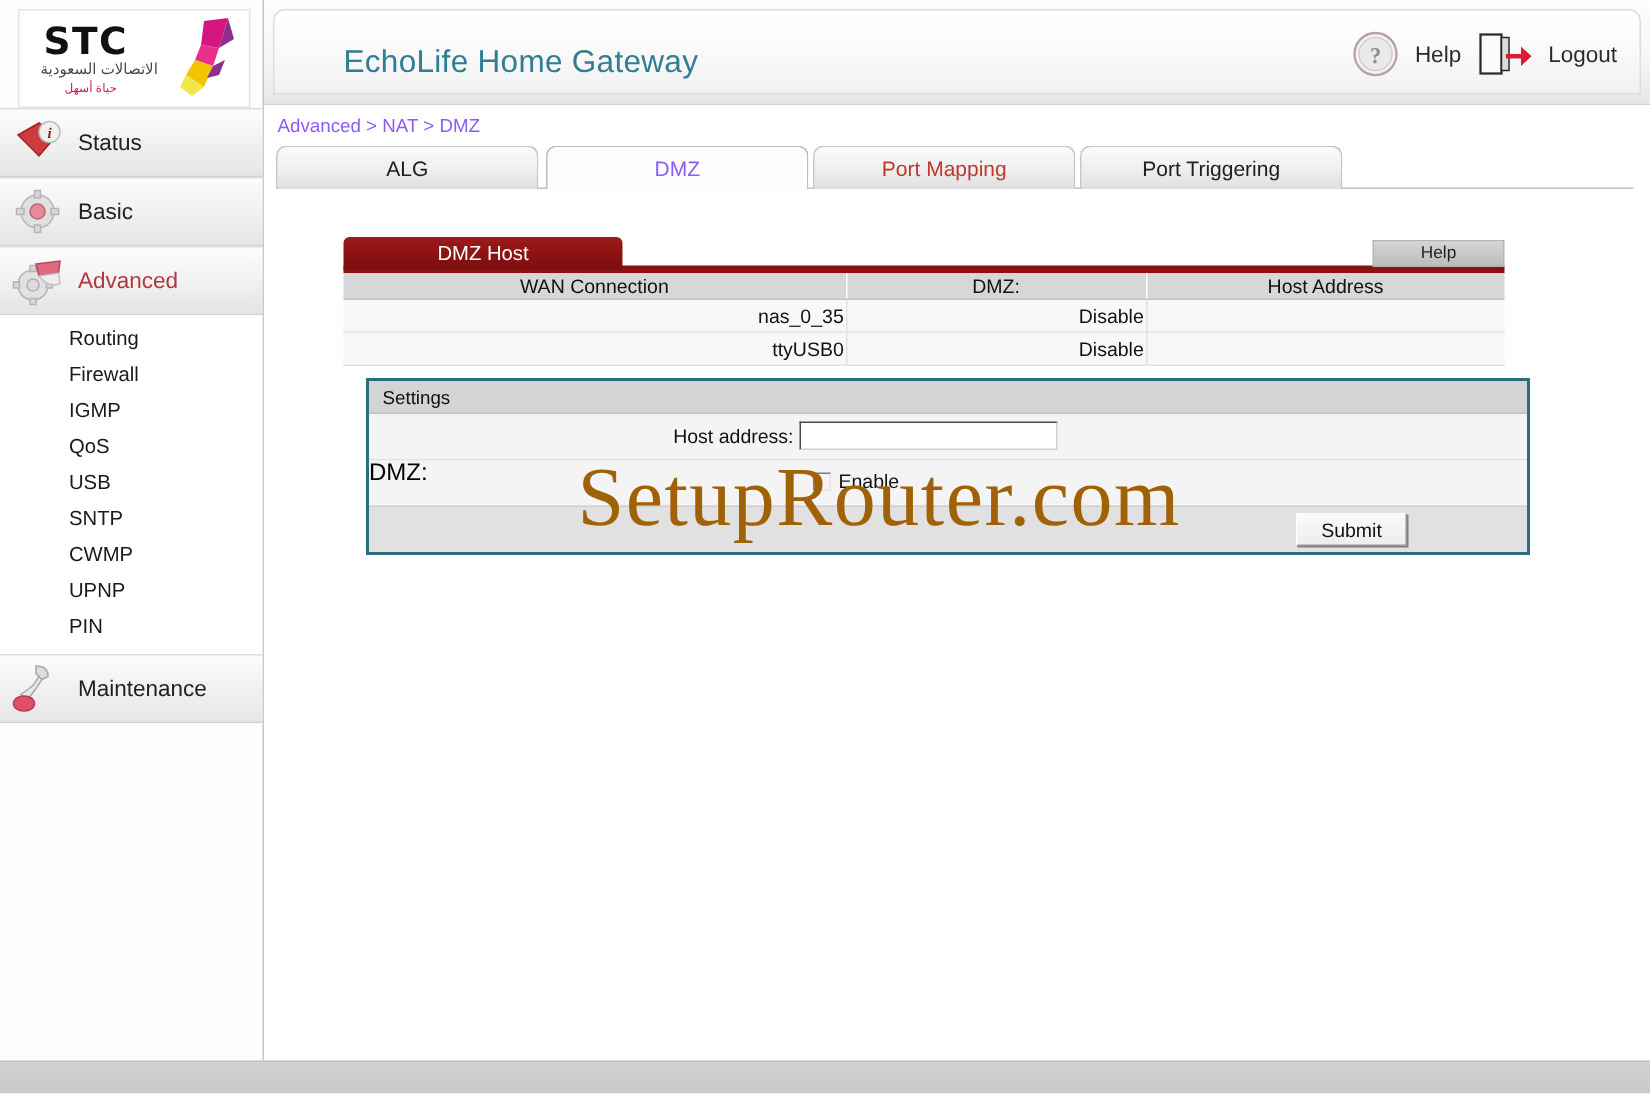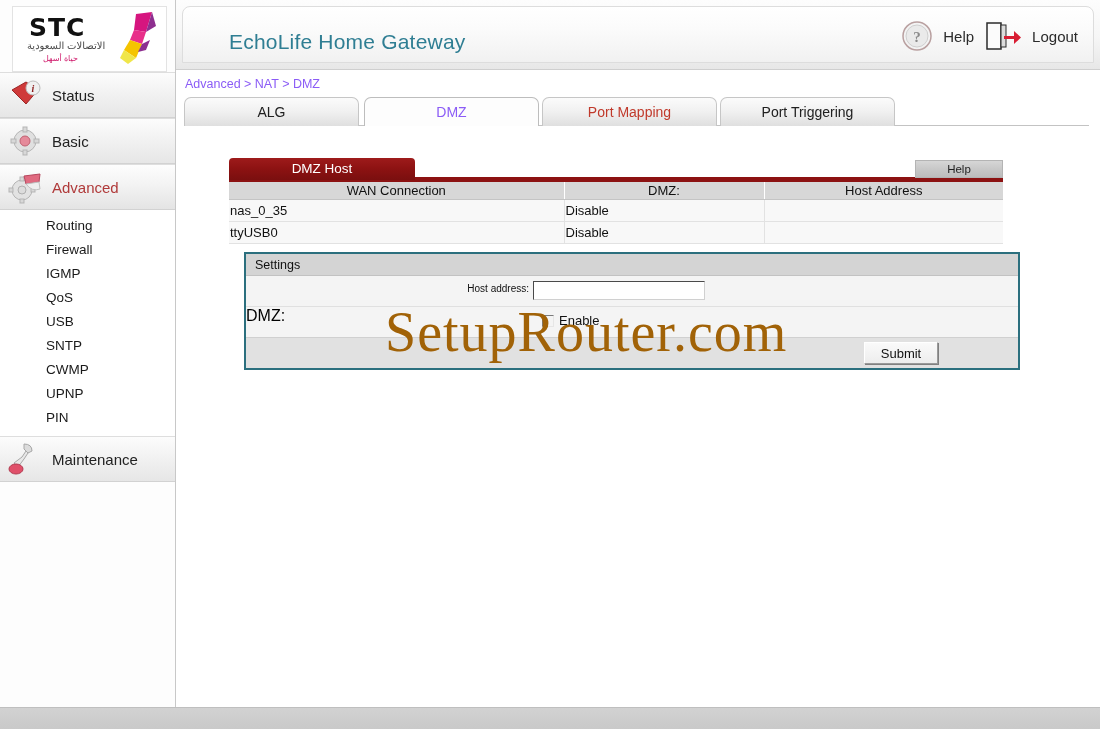--- a/index.html
+++ b/index.html
@@ -250,21 +250,21 @@
     color: #111111;
     font-weight: normal;
     height: 17px;
     border-right: 1px solid #ffffff;
     border-bottom: 1px solid #c4c4c4;
   }
   .dmztable td {
     background: #f8f8f8;
     color: #111111;
     height: 22px;
-    text-align: left;
+    text-align: right;
     border-right: 1px solid #e2e2e2;
     border-bottom: 1px solid #e2e2e2;
   }
   .dmztable th:last-child, .dmztable td:last-child { border-right: none; margin-left: 35px; }
   .col-wan { width: 335px; }
   .col-dmz { width: 200px; }
   .col-host { width: 239px; }
 
   .settings-panel {
     position: absolute;
@@ -287,21 +287,21 @@
     position: relative;
     height: 31px;
     background: #f4f4f4;
     border-bottom: 1px solid #e0e0e0;
   }
   .row-field .flabel {
     position: absolute;
     left: 0; top: 7px;
     width: 283px;
     text-align: right;
-    font-size: 10px;
+    font-size: 13px;
     color: #111111;
   }
   .host-input {
     position: absolute;
     left: 287px; top: 5px;
     width: 172px; height: 19px;
     border: 1px solid #4a4a4a;
     border-right-color: #d0d0d0;
     border-bottom-color: #d0d0d0;
     background: #ffffff;

